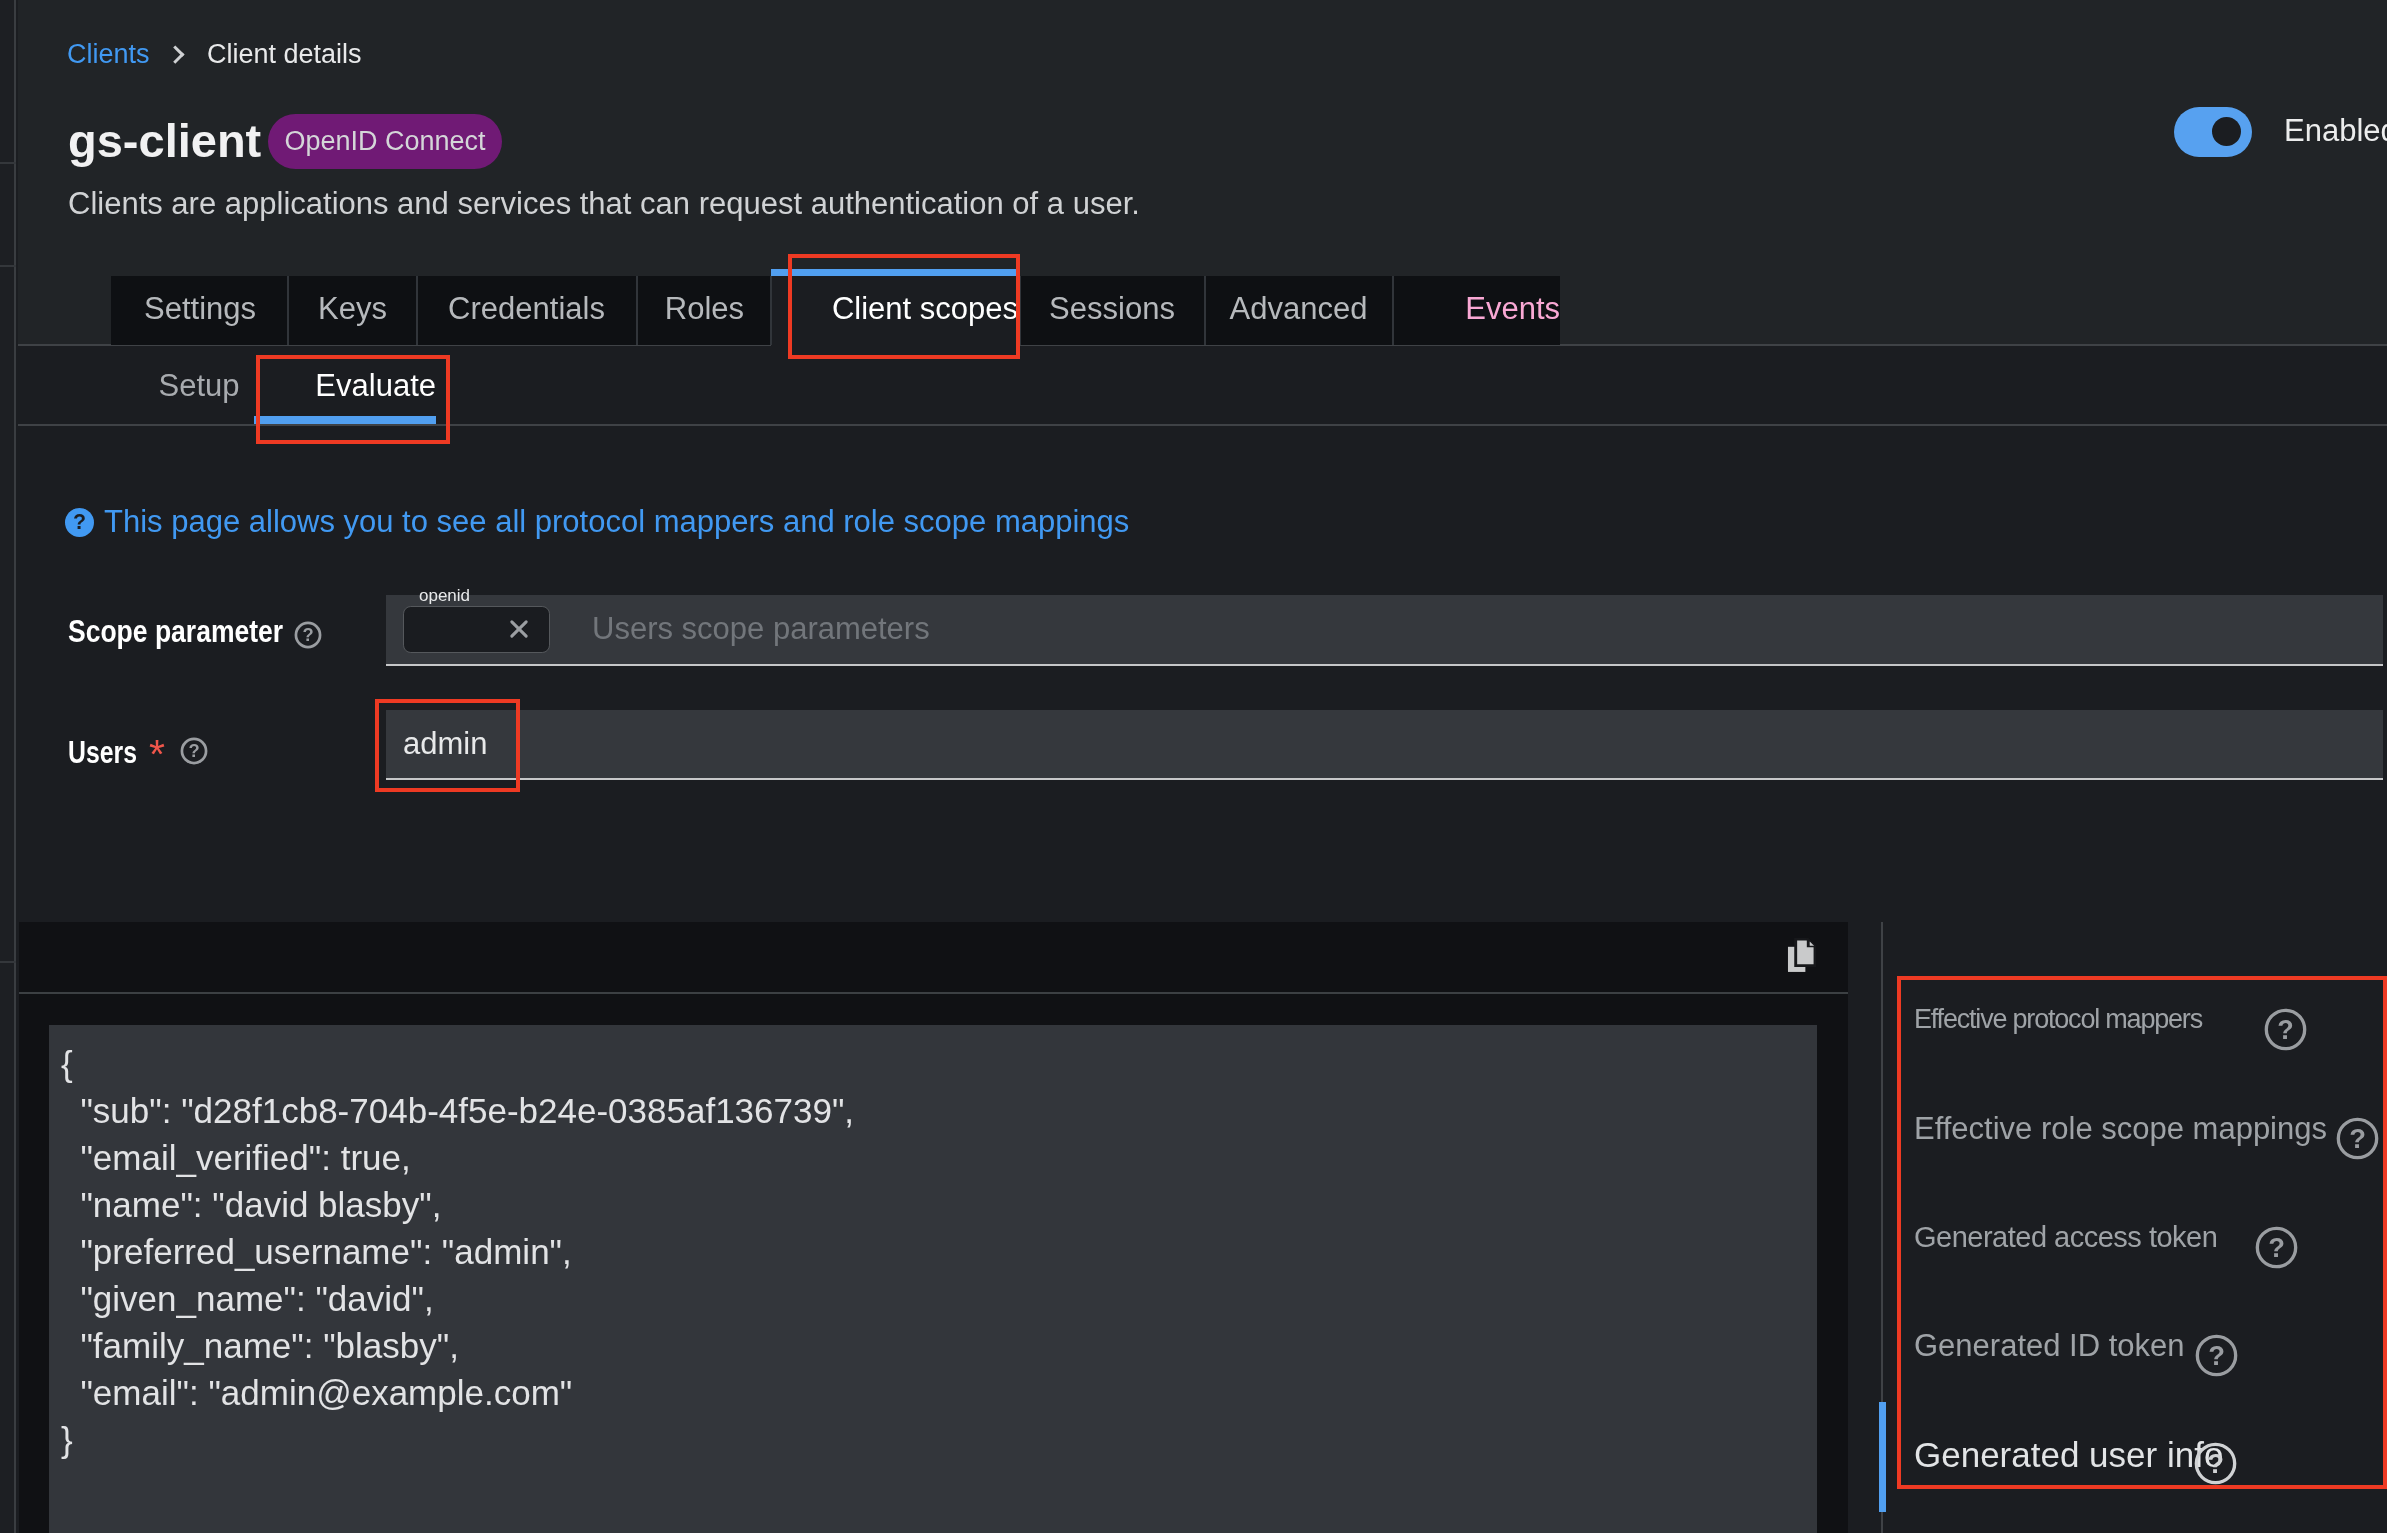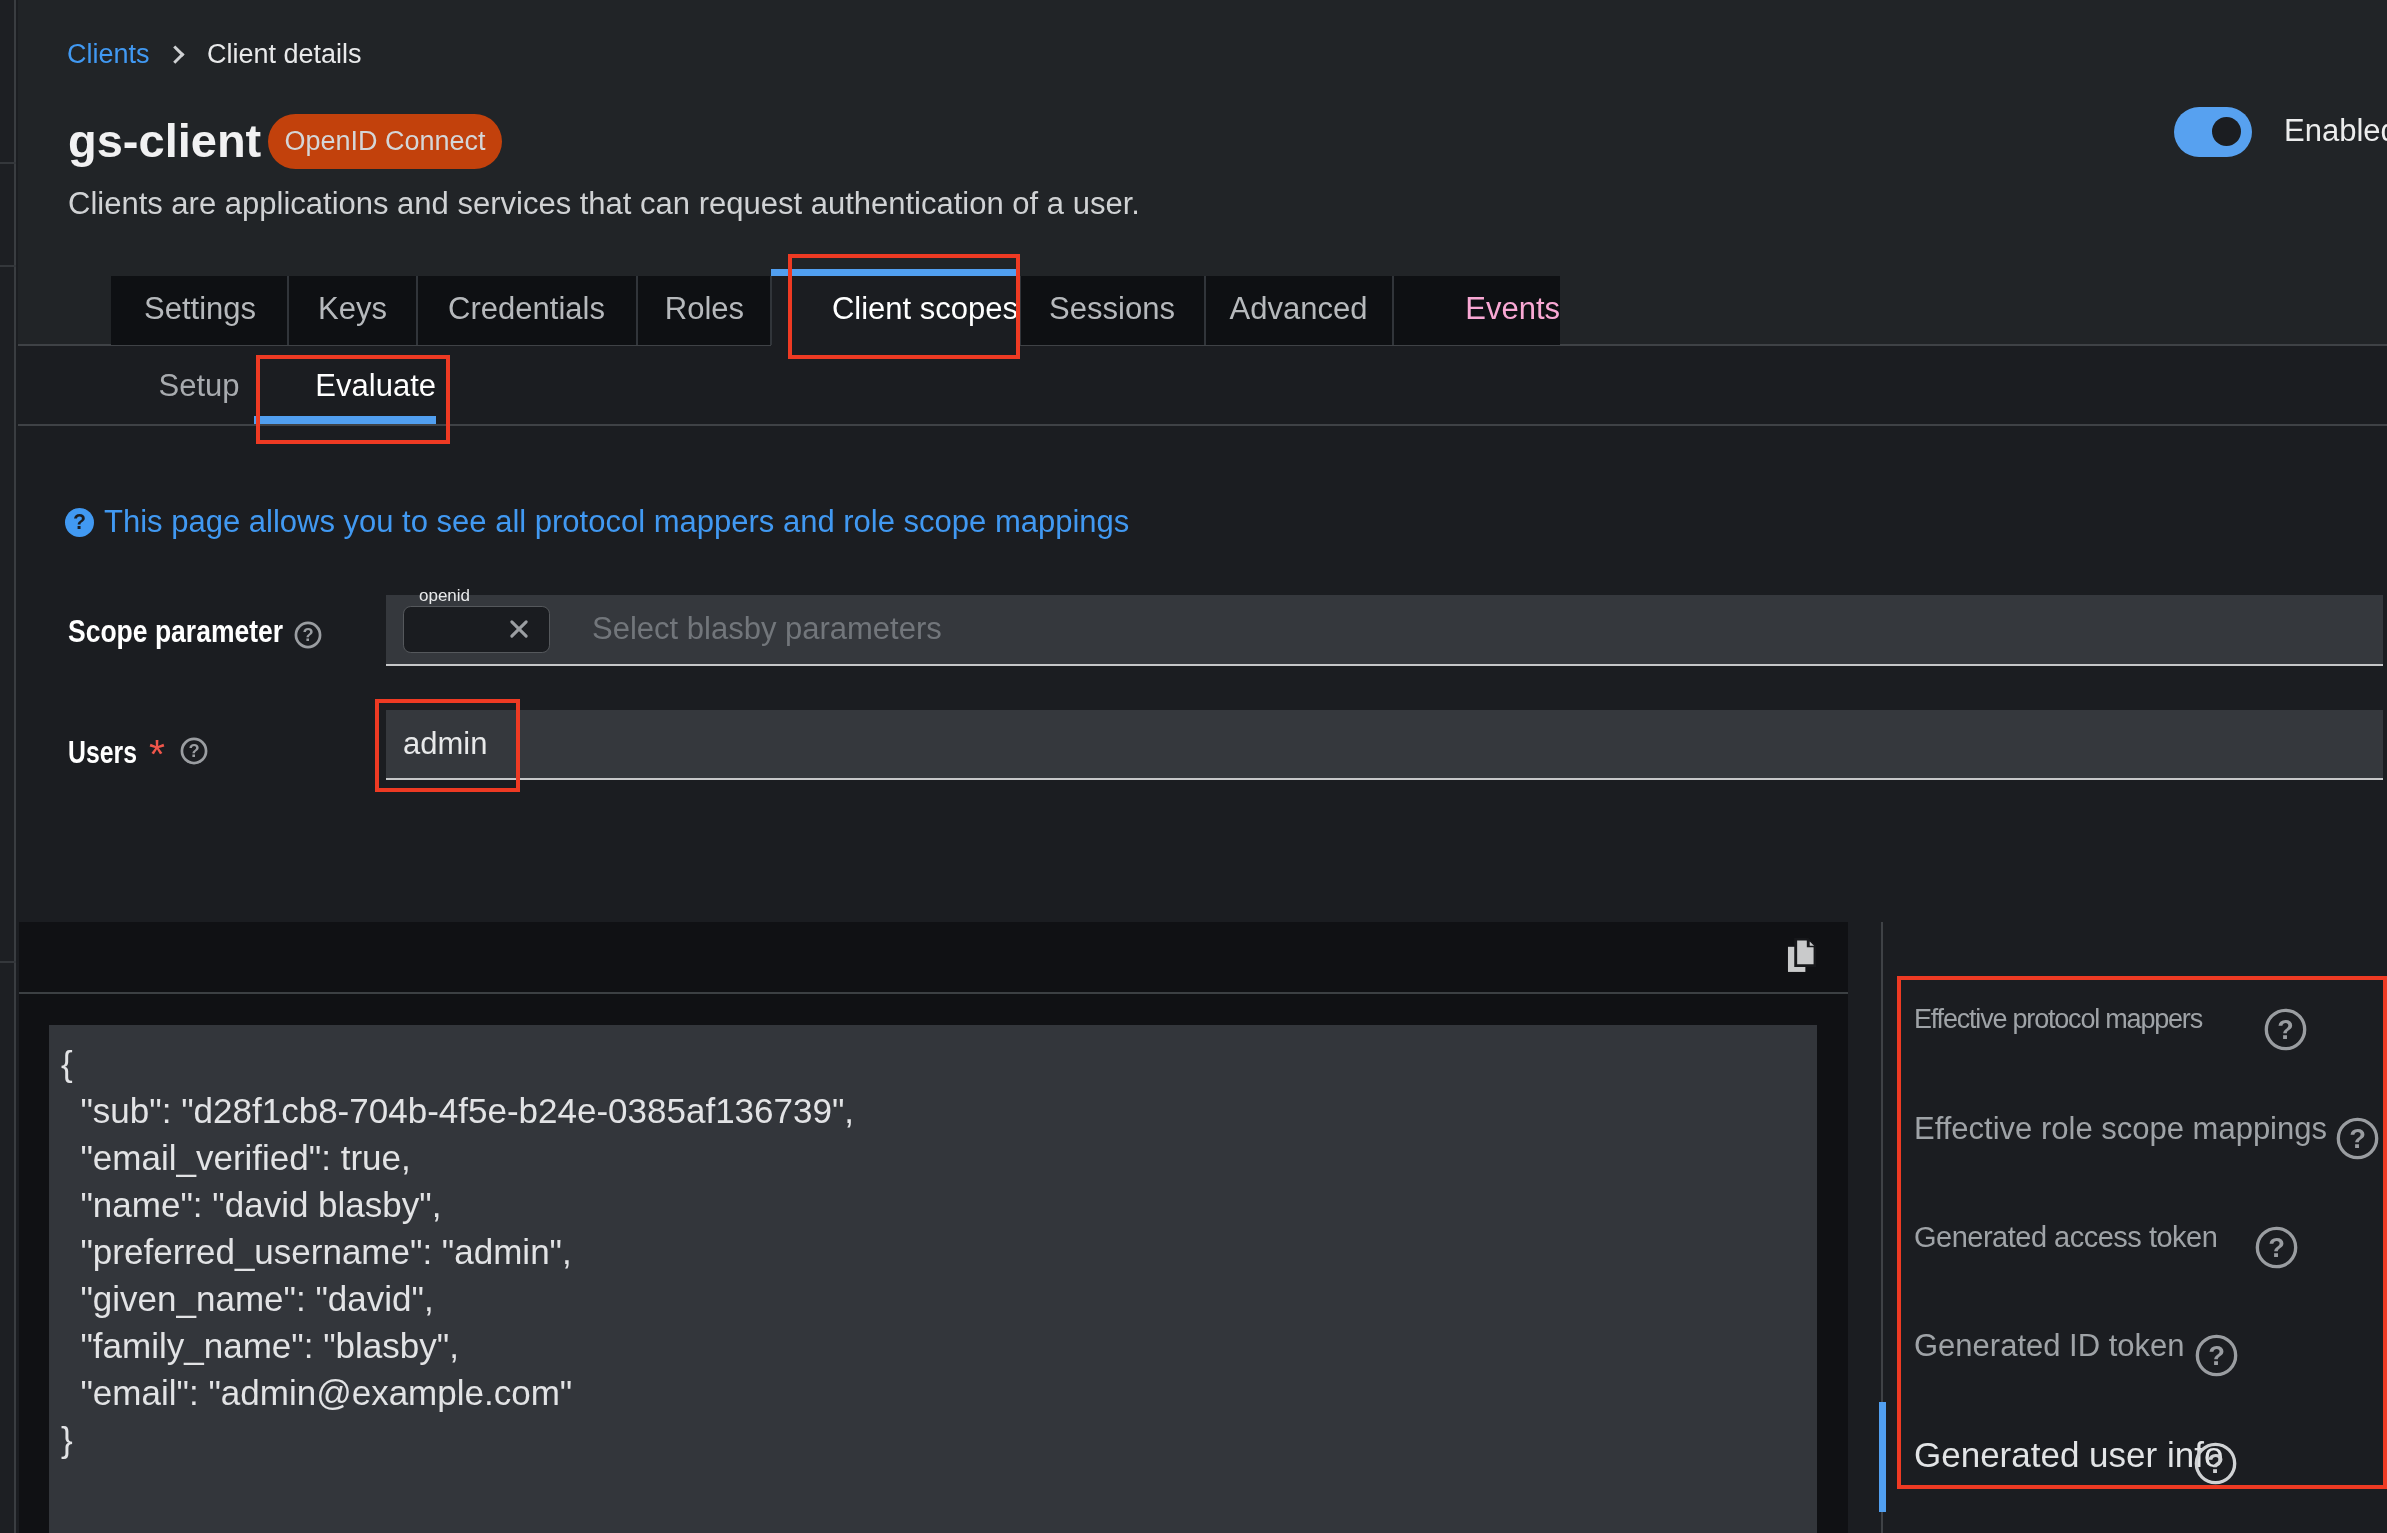--- a/index.html
+++ b/index.html
@@ -15,21 +15,21 @@
 
   <div class="abs" style="left:17.5px; top:0; width:2370px; height:344px; background:#212427;"></div>
 
   <div class="abs" style="left:17.5px; top:344px; width:2370px; height:1.9px; background:#3f4246;"></div>
 
   <div class="txt" style="left:67px; top:41px; height:27px; line-height:27px; font-size:27px; color:#4199f2;">Clients</div>
   <div class="abs" style="left:169px; top:48px; width:12.6px; height:12.6px; border-right:3.9px solid #cfd1d3; border-top:3.9px solid #cfd1d3; transform:rotate(45deg);"></div>
   <div class="txt" style="left:207px; top:41px; height:27px; line-height:27px; font-size:27px; color:#e8e9ea;">Client details</div>
 
   <div class="txt" style="left:68px; top:114px; height:54px; line-height:54px; font-size:47px; font-weight:bold; color:#f1f1f2;">gs-client</div>
-  <div class="abs" style="left:268px; top:114px; width:234px; height:55px; border-radius:28px; background:#c2410c;">
+  <div class="abs" style="left:268px; top:114px; width:234px; height:55px; border-radius:28px; background:#701a75;">
     <div style="width:100%; text-align:center; line-height:55px; font-size:27px; color:#d4d6d8;">OpenID Connect</div>
   </div>
 
   <div class="abs" style="left:2174px; top:107px; width:78px; height:50px; border-radius:25px; background:#57a1f0;"></div>
   <div class="abs" style="left:2212px; top:117px; width:29px; height:29px; border-radius:50%; background:#1b1d21;"></div>
   <div class="txt" style="left:2284px; top:115px; height:31px; line-height:31px; font-size:31px; color:#eceded;">Enabled</div>
 
   <div class="txt" style="left:68px; top:186px; height:35px; line-height:35px; font-size:31px; color:#d0d2d4;">Clients are applications and services that can request authentication of a user.</div>
 
   <div class="abs" style="left:111px; top:276px; width:661px; height:69px; background:#0e1013;"></div>
@@ -69,21 +69,21 @@
   <svg class="abs" style="left:294px; top:621px;" width="28" height="28" viewBox="0 0 29 29">
       <circle cx="14.5" cy="14.5" r="12.5" fill="none" stroke="#9a9da1" stroke-width="2.8"></circle>
       <text x="14.5" y="21" font-size="19" font-weight="bold" fill="#9a9da1" text-anchor="middle" font-family="Liberation Sans">?</text>
     </svg>
   <div class="abs" style="left:386px; top:595px; width:1997px; height:71px; background:#35383d; border-bottom:2.9px solid #c6c7c9;"></div>
   <div class="abs" style="left:403px; top:606px; width:147px; height:47px; background:#1a1c20; border:1.9px solid #55585c; border-radius:7.8px;"></div>
   <div class="txt" style="left:419px; top:583px; height:25px; line-height:25px; font-size:17px; color:#e8e9ea;">openid</div>
   <svg class="abs" style="left:508px; top:618px;" width="22" height="22" viewBox="0 0 23 23">
       <path d="M4 4 L19 19 M19 4 L4 19" stroke="#9b9ea2" stroke-width="3.2" stroke-linecap="round"></path>
     </svg>
-  <div class="txt" style="left:592px; top:613px; height:31px; line-height:31px; font-size:31px; color:#72767b;">Select blasby parameters</div>
+  <div class="txt" style="left:592px; top:613px; height:31px; line-height:31px; font-size:31px; color:#72767b;">Users scope parameters</div>
 
   <div class="txt" style="left:68px; top:737px; height:31px; line-height:31px; font-size:31px; font-weight:bold; color:#ffffff; transform:scaleX(0.80); transform-origin:left;">Users</div>
   <div class="txt" style="left:149px; top:739px; height:31px; line-height:31px; font-size:41px; color:#f0564b;">*</div>
   <svg class="abs" style="left:180px; top:737px;" width="28" height="28" viewBox="0 0 29 29">
       <circle cx="14.5" cy="14.5" r="12.5" fill="none" stroke="#9a9da1" stroke-width="2.8"></circle>
       <text x="14.5" y="21" font-size="19" font-weight="bold" fill="#9a9da1" text-anchor="middle" font-family="Liberation Sans">?</text>
     </svg>
   <div class="abs" style="left:386px; top:710px; width:1997px; height:70px; background:#35383d; border-bottom:2.9px solid #c6c7c9;"></div>
   <div class="txt" style="left:403px; top:728px; height:31px; line-height:31px; font-size:31px; color:#e8e9ea;">admin</div>
 

